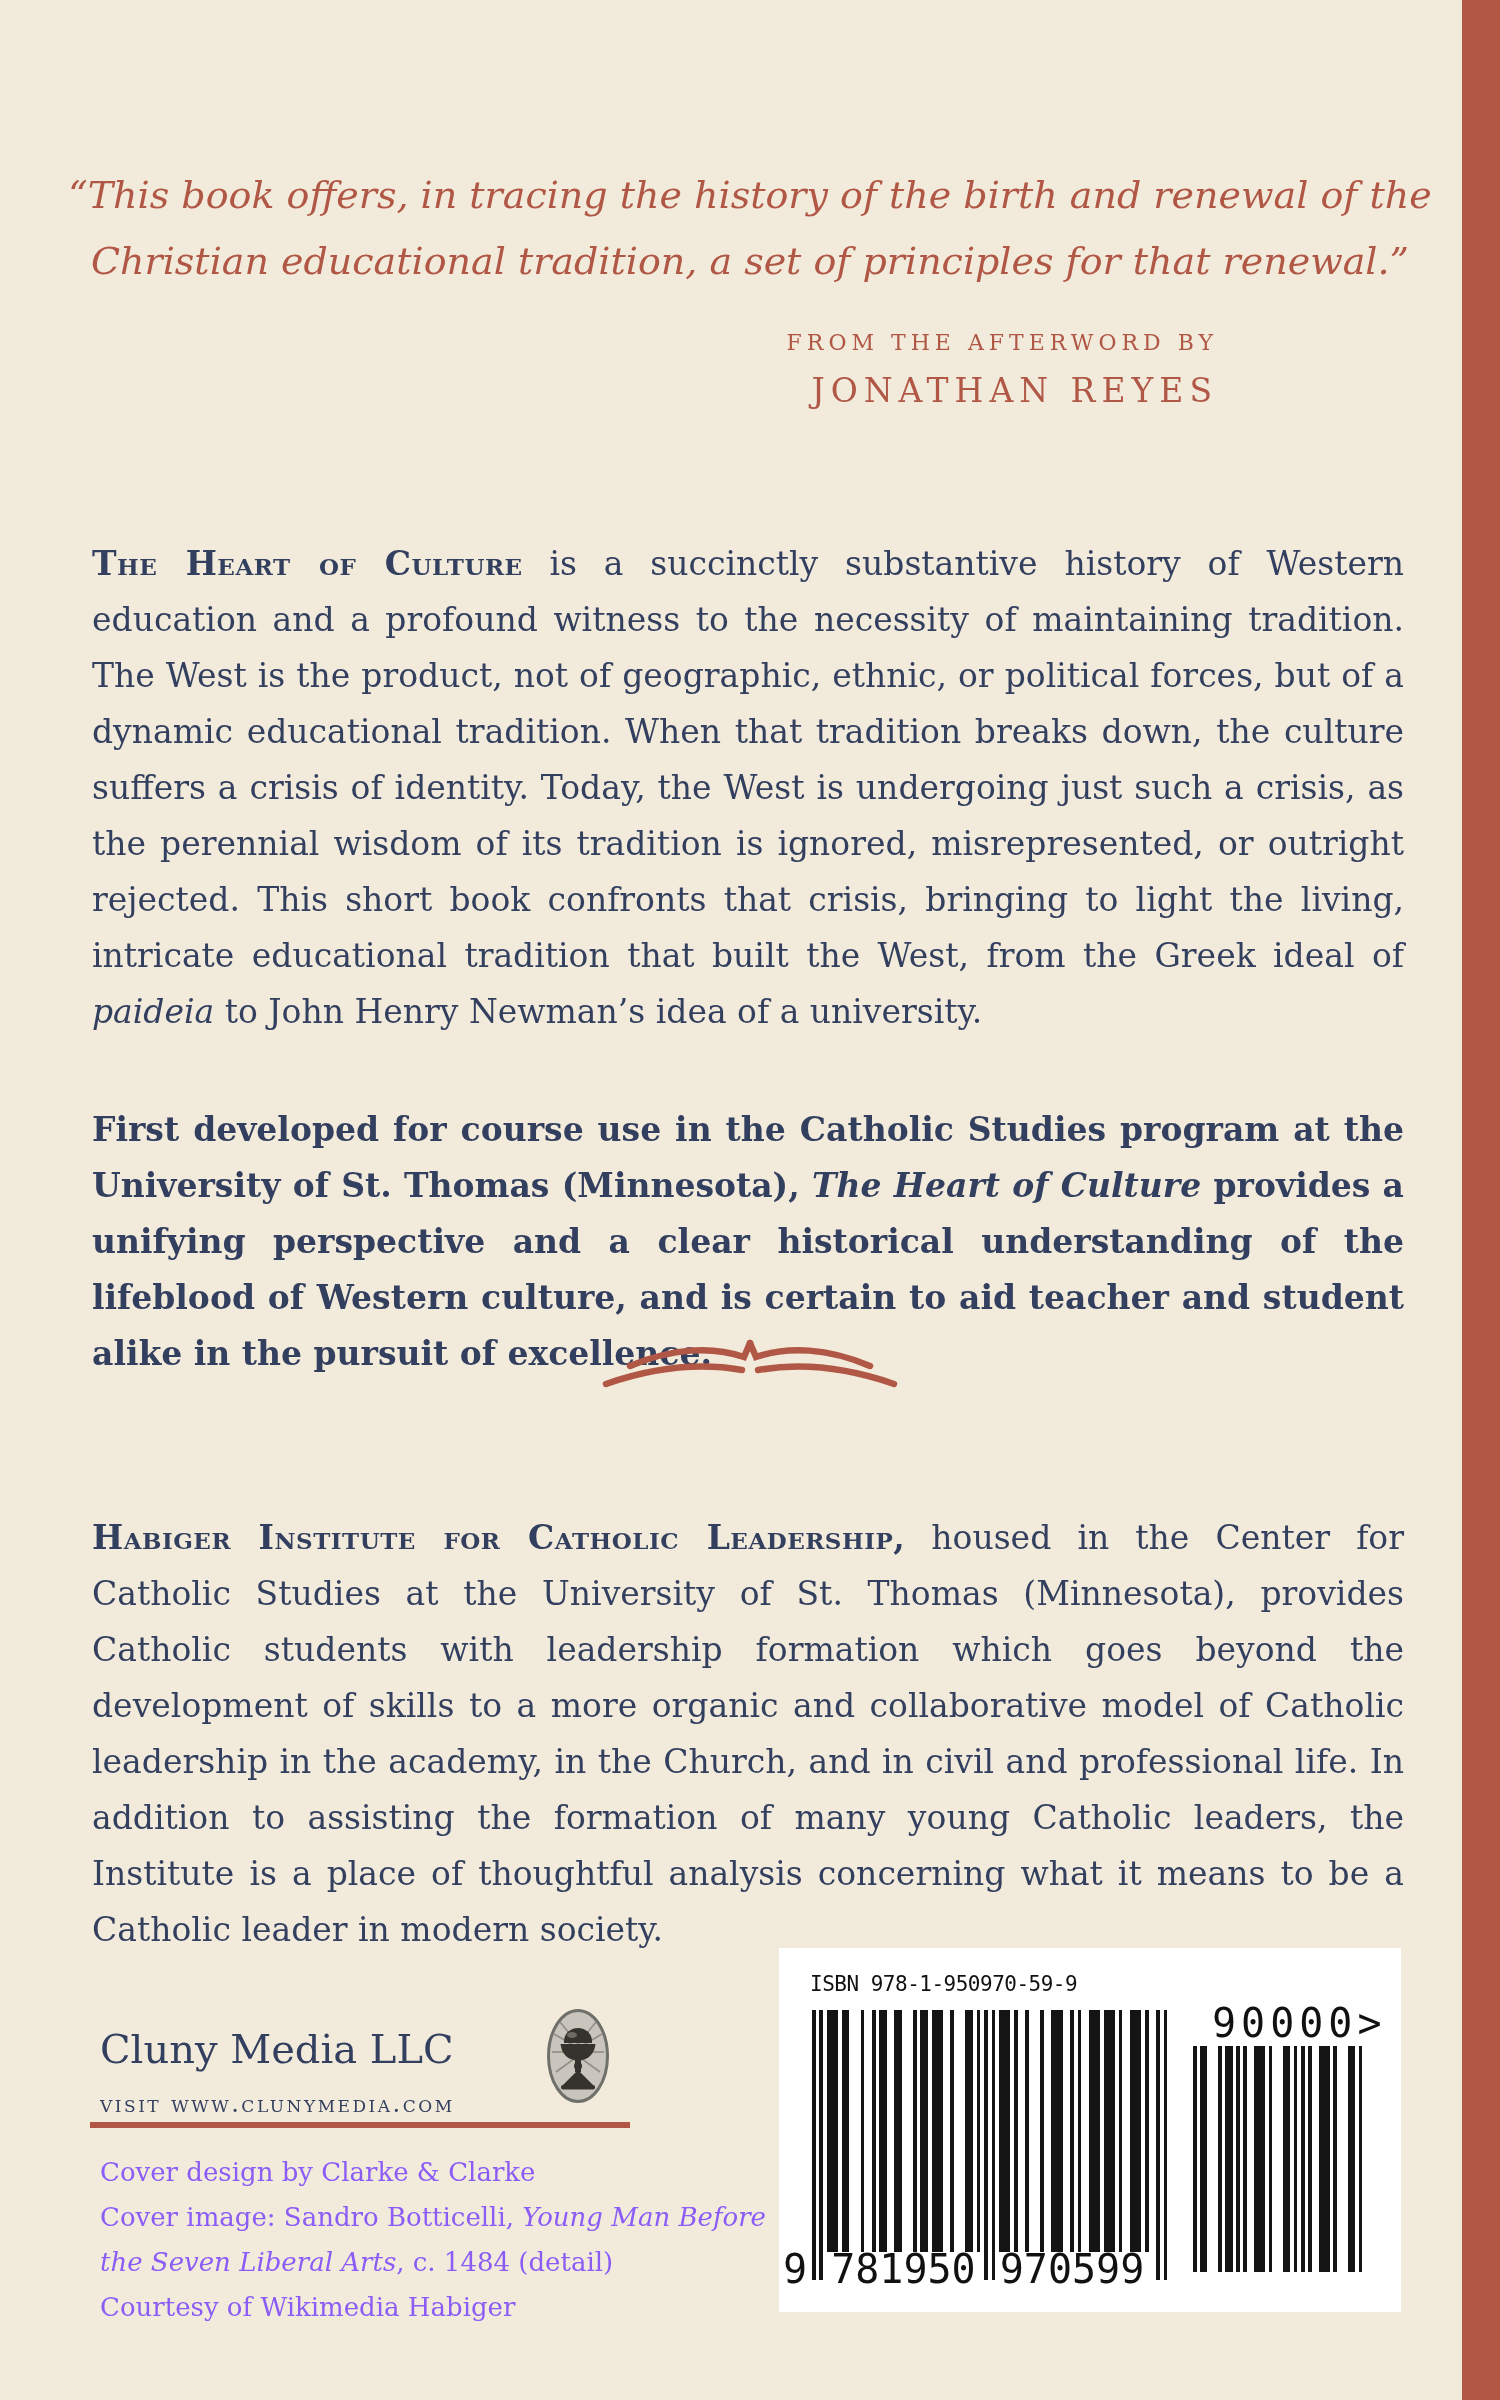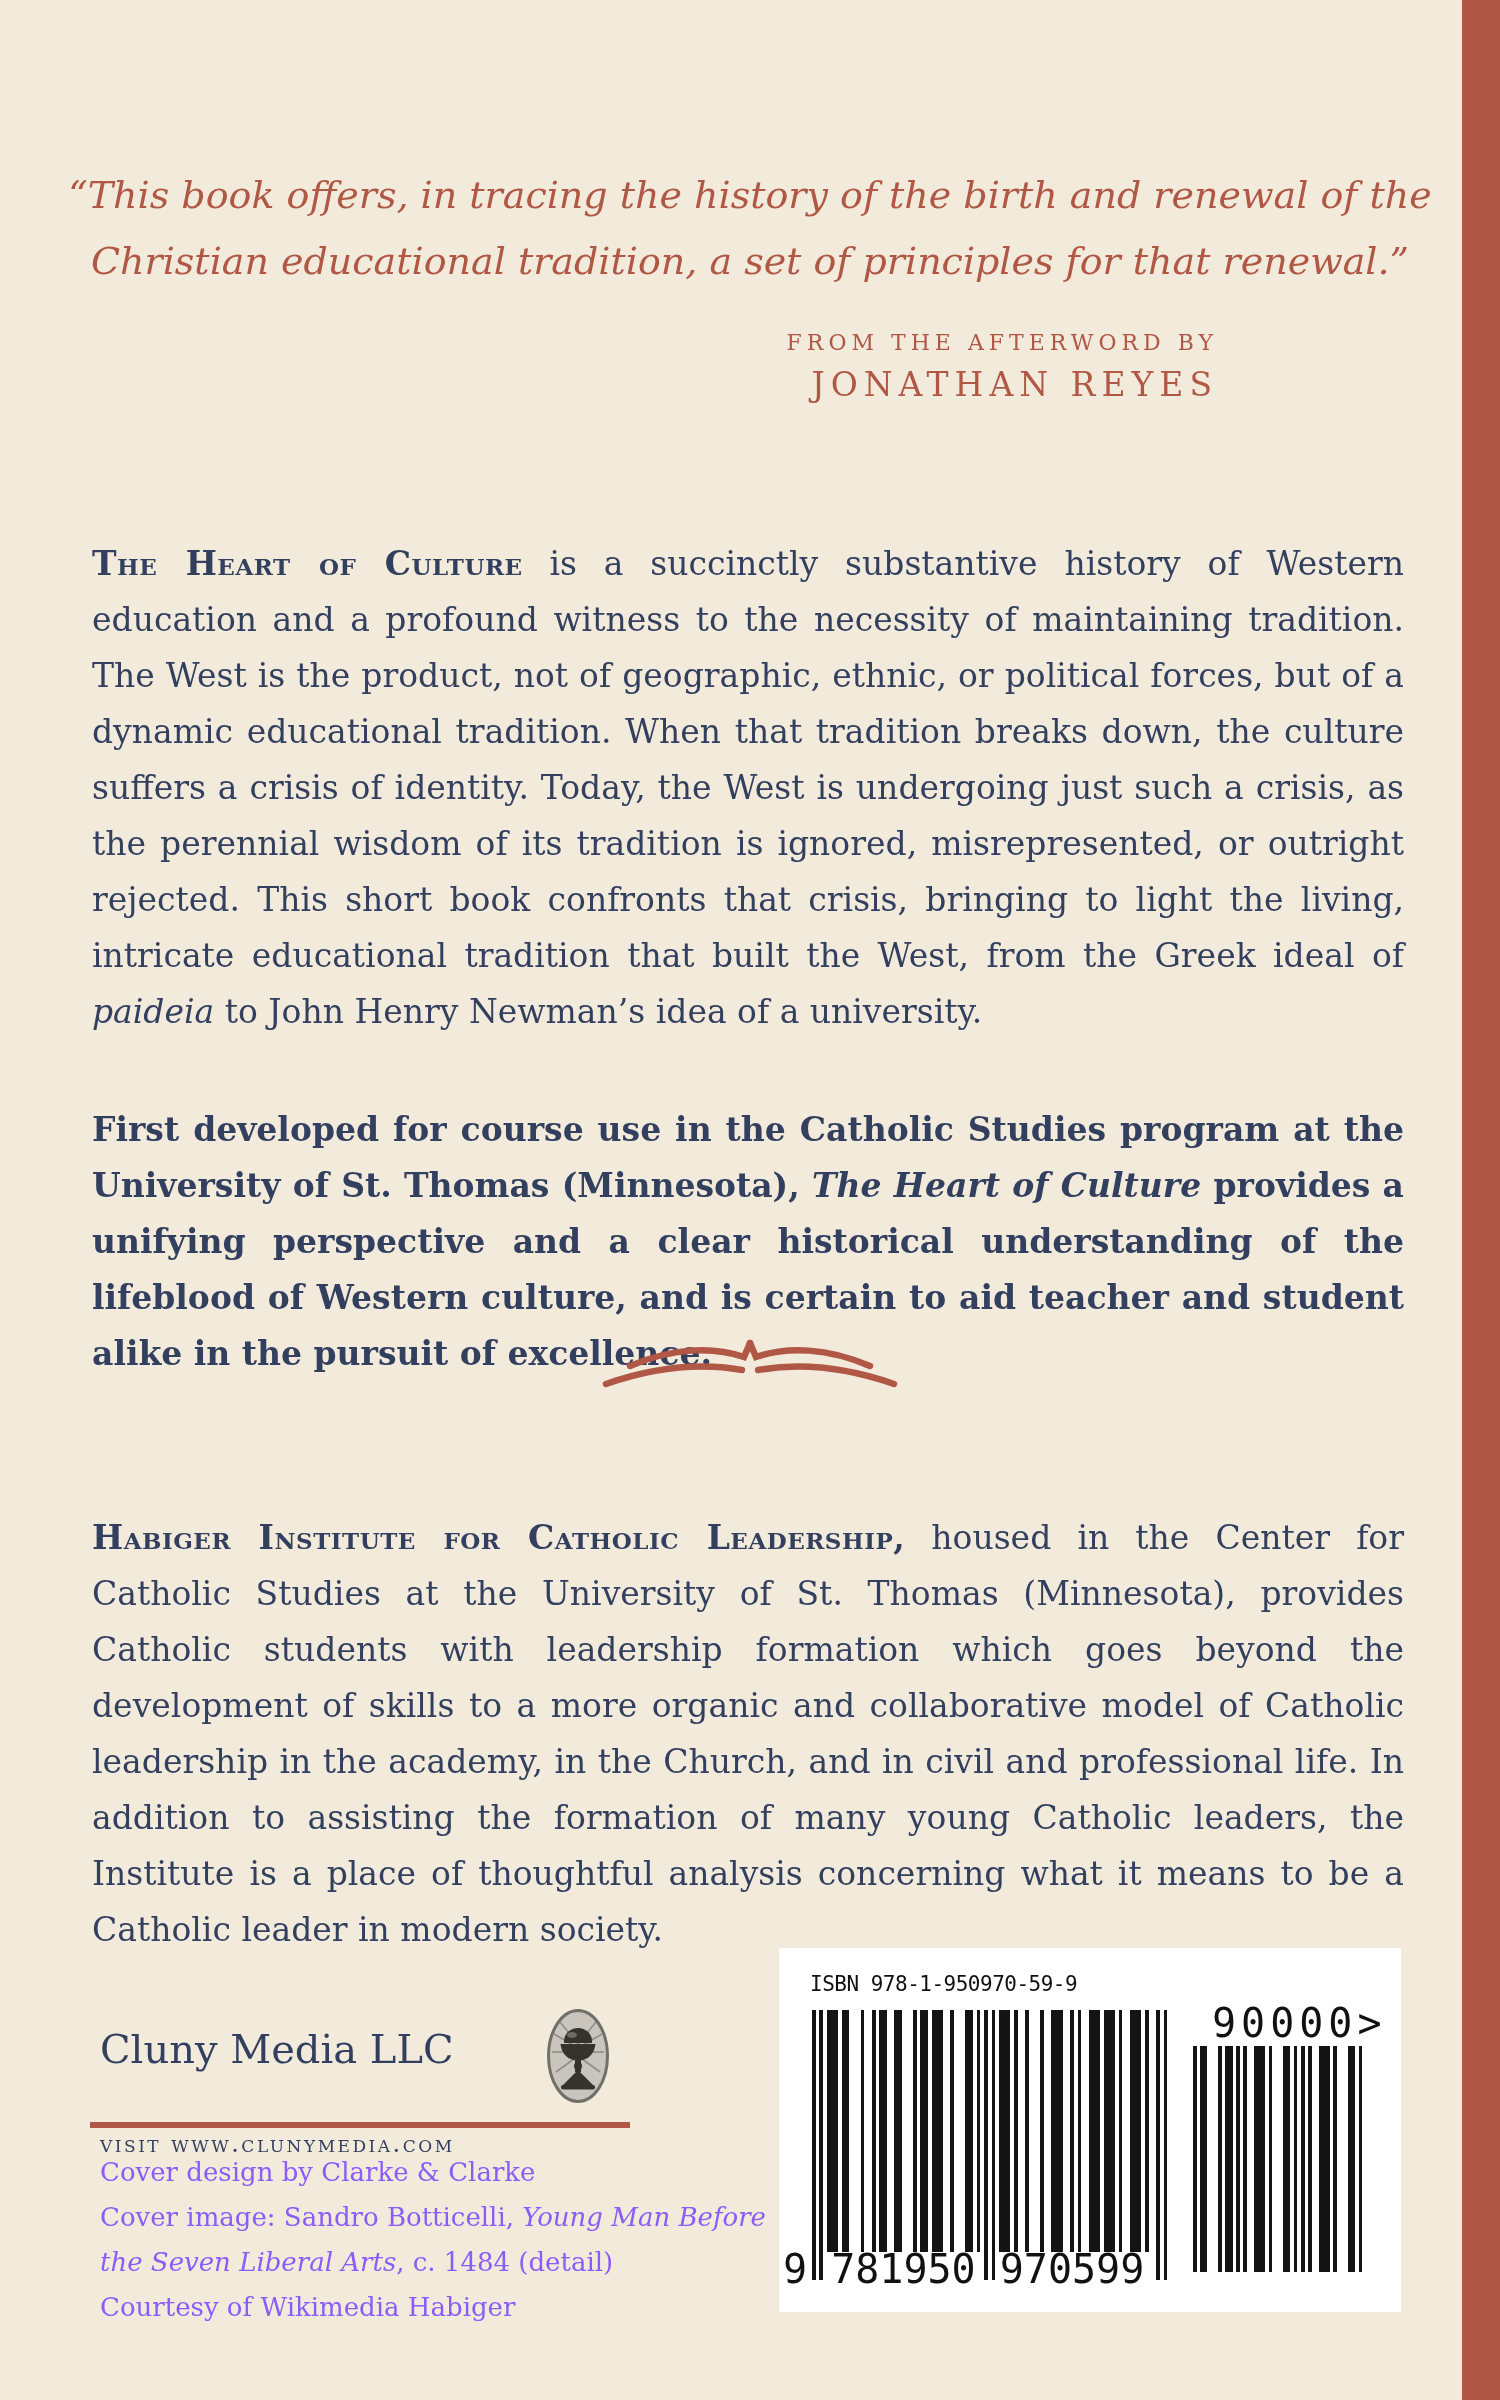--- a/index.html
+++ b/index.html
@@ -10,38 +10,38 @@
   }
   .right-border { position:absolute; top:0; right:0; width:38px; height:2400px; }
 
   .pull-quote {
     position:absolute; left:0; top:162px; width:1500px;
     text-align:center; font-style:italic; font-size:38px; line-height:66px;
     white-space:nowrap;
   }
   .attribution { position:absolute; left:0; top:330px; width:1218px; text-align:right; }
   .attribution .kicker { font-size:22px; letter-spacing:5px; }
-  .attribution .name   { font-size:33px; letter-spacing:6px; margin-top:10px; }
+  .attribution .name   { font-size:33px; letter-spacing:6px; margin-top:16px; }
 
   .body-para {
     position:absolute; left:92px; width:1312px;
     font-size:33px; line-height:56px; text-align:justify;
     color:#333f5e;
   }
   .p1 { top:536px; }
   .p2 { top:1102px;font-weight:bold; }
   .p3 { top:1510px; }
   .run-italic { font-style:italic; }
   .run-smallcaps { font-variant:small-caps; font-weight:bold; letter-spacing:0.5px; }
 
   .flourish { position:absolute; left:600px; top:1330px; }
 
   .publisher-name { position:absolute; left:100px; top:2026px; font-size:40px; color:#333f5e; }
   .publisher-url  { position:absolute; left:100px; top:2090px; font-size:24px; color:#333f5e;
-                    font-variant:small-caps; letter-spacing:2.5px;margin-top:40px; }
+                    font-variant:small-caps; letter-spacing:2.5px; }
   .divider-rule   { position:absolute; left:90px; top:2122px; width:540px; height:6px; }
   .publisher-logo { position:absolute; left:546px; top:2008px; }
 
   .credits { position:absolute; left:100px; top:2150px; color:#8b5cf6;
              font-size:26px; line-height:45px; }
   .credits div { white-space:nowrap; }
 
   .barcode-panel { position:absolute; left:779px; top:1948px; width:622px; height:364px;
                    background:#ffffff; }
   .mono { font-family:"DejaVu Sans Mono", monospace; color:#111; }

